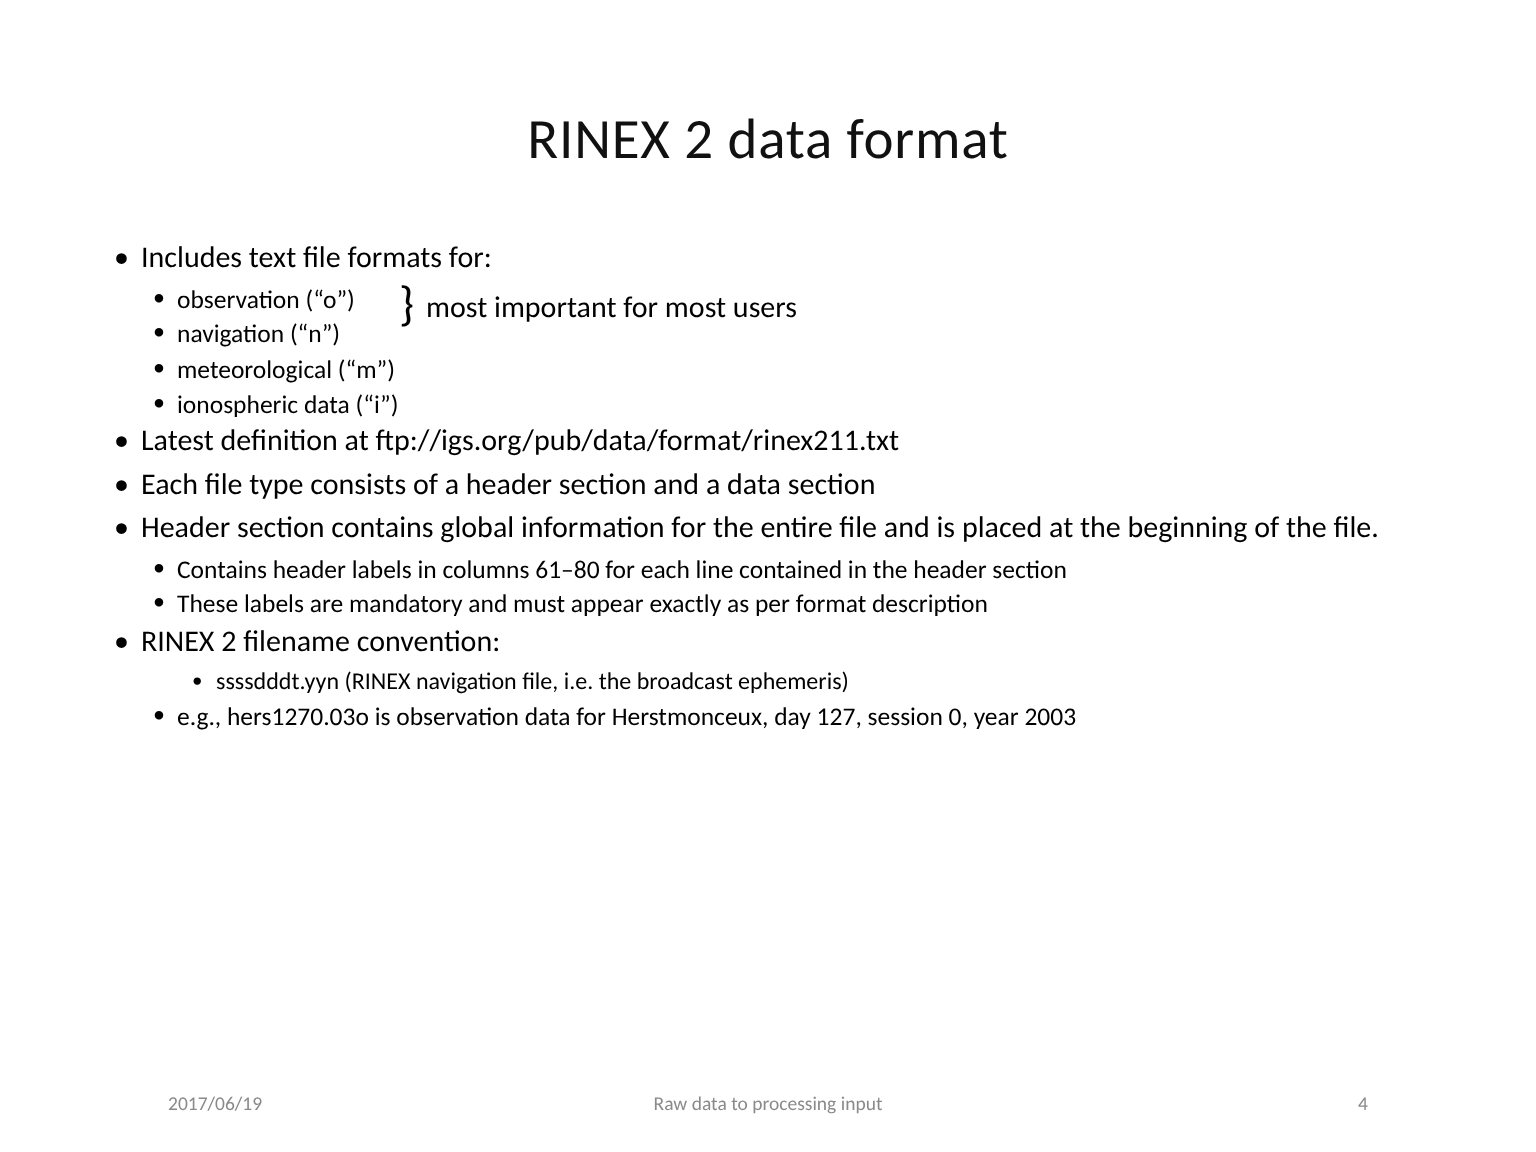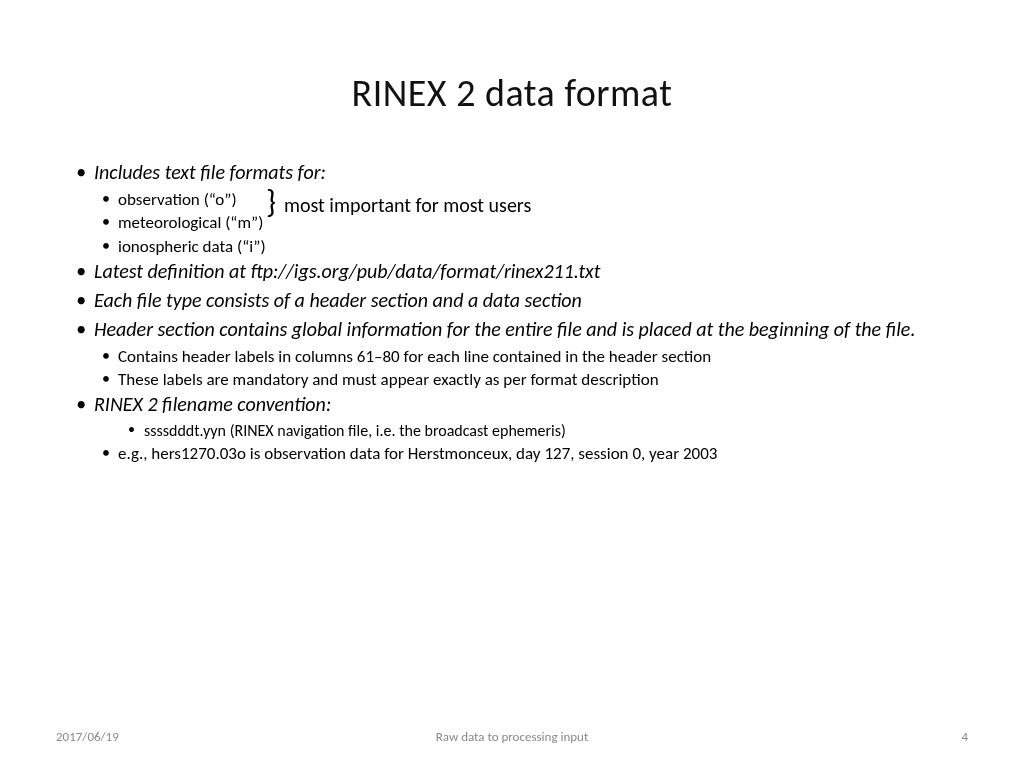--- a/index.html
+++ b/index.html
@@ -1,47 +1,48 @@
 <!DOCTYPE html>
 <html><head>
 <meta charset="utf-8">
 <style>
   * { margin: 0; padding: 0; box-sizing: border-box; }
   html, body { width: 1024px; height: 768px; background: #ffffff; font-family: Calibri, "Segoe UI", Arial, sans-serif; color: #000; }
   .slide { position: relative; width: 1024px; height: 768px; padding: 70px 70px 50px 70px; }
   .title { text-align: center; font-size: 38px; font-weight: 400; letter-spacing: 0.5px; margin-bottom: 44px; color: #111; }
   .content { font-size: 20px; line-height: 1.25; }
   ul { list-style: none; }
-  li.l1 { position: relative; padding-left: 24px; margin-bottom: 4px; font-size: 20px; font-style: italic; }
+  li.l1 { position: relative; padding-left: 24px; margin-bottom: 4px; font-size: 20px; }
   li.l1::before { content: "•"; position: absolute; left: 6px; top: 0; font-size: 20px; }
   li.l2 { position: relative; padding-left: 48px; margin-bottom: 2px; font-size: 17px; }
   li.l2::before { content: "•"; position: absolute; left: 32px; top: 0; font-size: 16px; }
   li.l3 { position: relative; padding-left: 74px; margin-bottom: 2px; font-size: 16px; }
   li.l3::before { content: "•"; position: absolute; left: 58px; top: 0; font-size: 14px; }
   .grp { position: relative; }
   .brace { position: absolute; left: 196px; top: -2px; font-size: 32px; line-height: 32px; }
   .brace-note { position: absolute; left: 214px; top: 4px; font-size: 20px; }
-  .footer { position: absolute; left: 0; right: 0; bottom: 24px; padding: 0 56px; display: flex; justify-content: space-between; align-items: flex-end; font-size: 13px; color: #8a8a8a; }
+  .footer { position: absolute; left: 0; right: 0; bottom: 24px; padding: 0 112px; display: flex; justify-content: space-between; align-items: flex-end; font-size: 13px; color: #8a8a8a; }
   .footer-center { position: absolute; left: 50%; transform: translateX(-50%); }
 </style>
 </head>
 <body>
 
 <div class="slide">
   <h1 class="title">RINEX 2 data format</h1>
 
   <div class="content">
     <ul>
       <li class="l1">Includes text file formats for:</li>
 
       <li class="l2 grp">
         <span>observation (“o”)</span>
         <span class="brace">}</span>
         <span class="brace-note">most important for most users</span>
       </li>
+      <li class="l2">navigation (“n”)</li>
       <li class="l2">meteorological (“m”)</li>
       <li class="l2">ionospheric data (“i”)</li>
 
       <li class="l1">Latest definition at ftp://igs.org/pub/data/format/rinex211.txt</li>
       <li class="l1">Each file type consists of a header section and a data section</li>
       <li class="l1">Header section contains global information for the entire file and is placed at the beginning of the file.</li>
       <li class="l2">Contains header labels in columns 61–80 for each line contained in the header section</li>
       <li class="l2">These labels are mandatory and must appear exactly as per format description</li>
 
       <li class="l1">RINEX 2 filename convention:</li>

